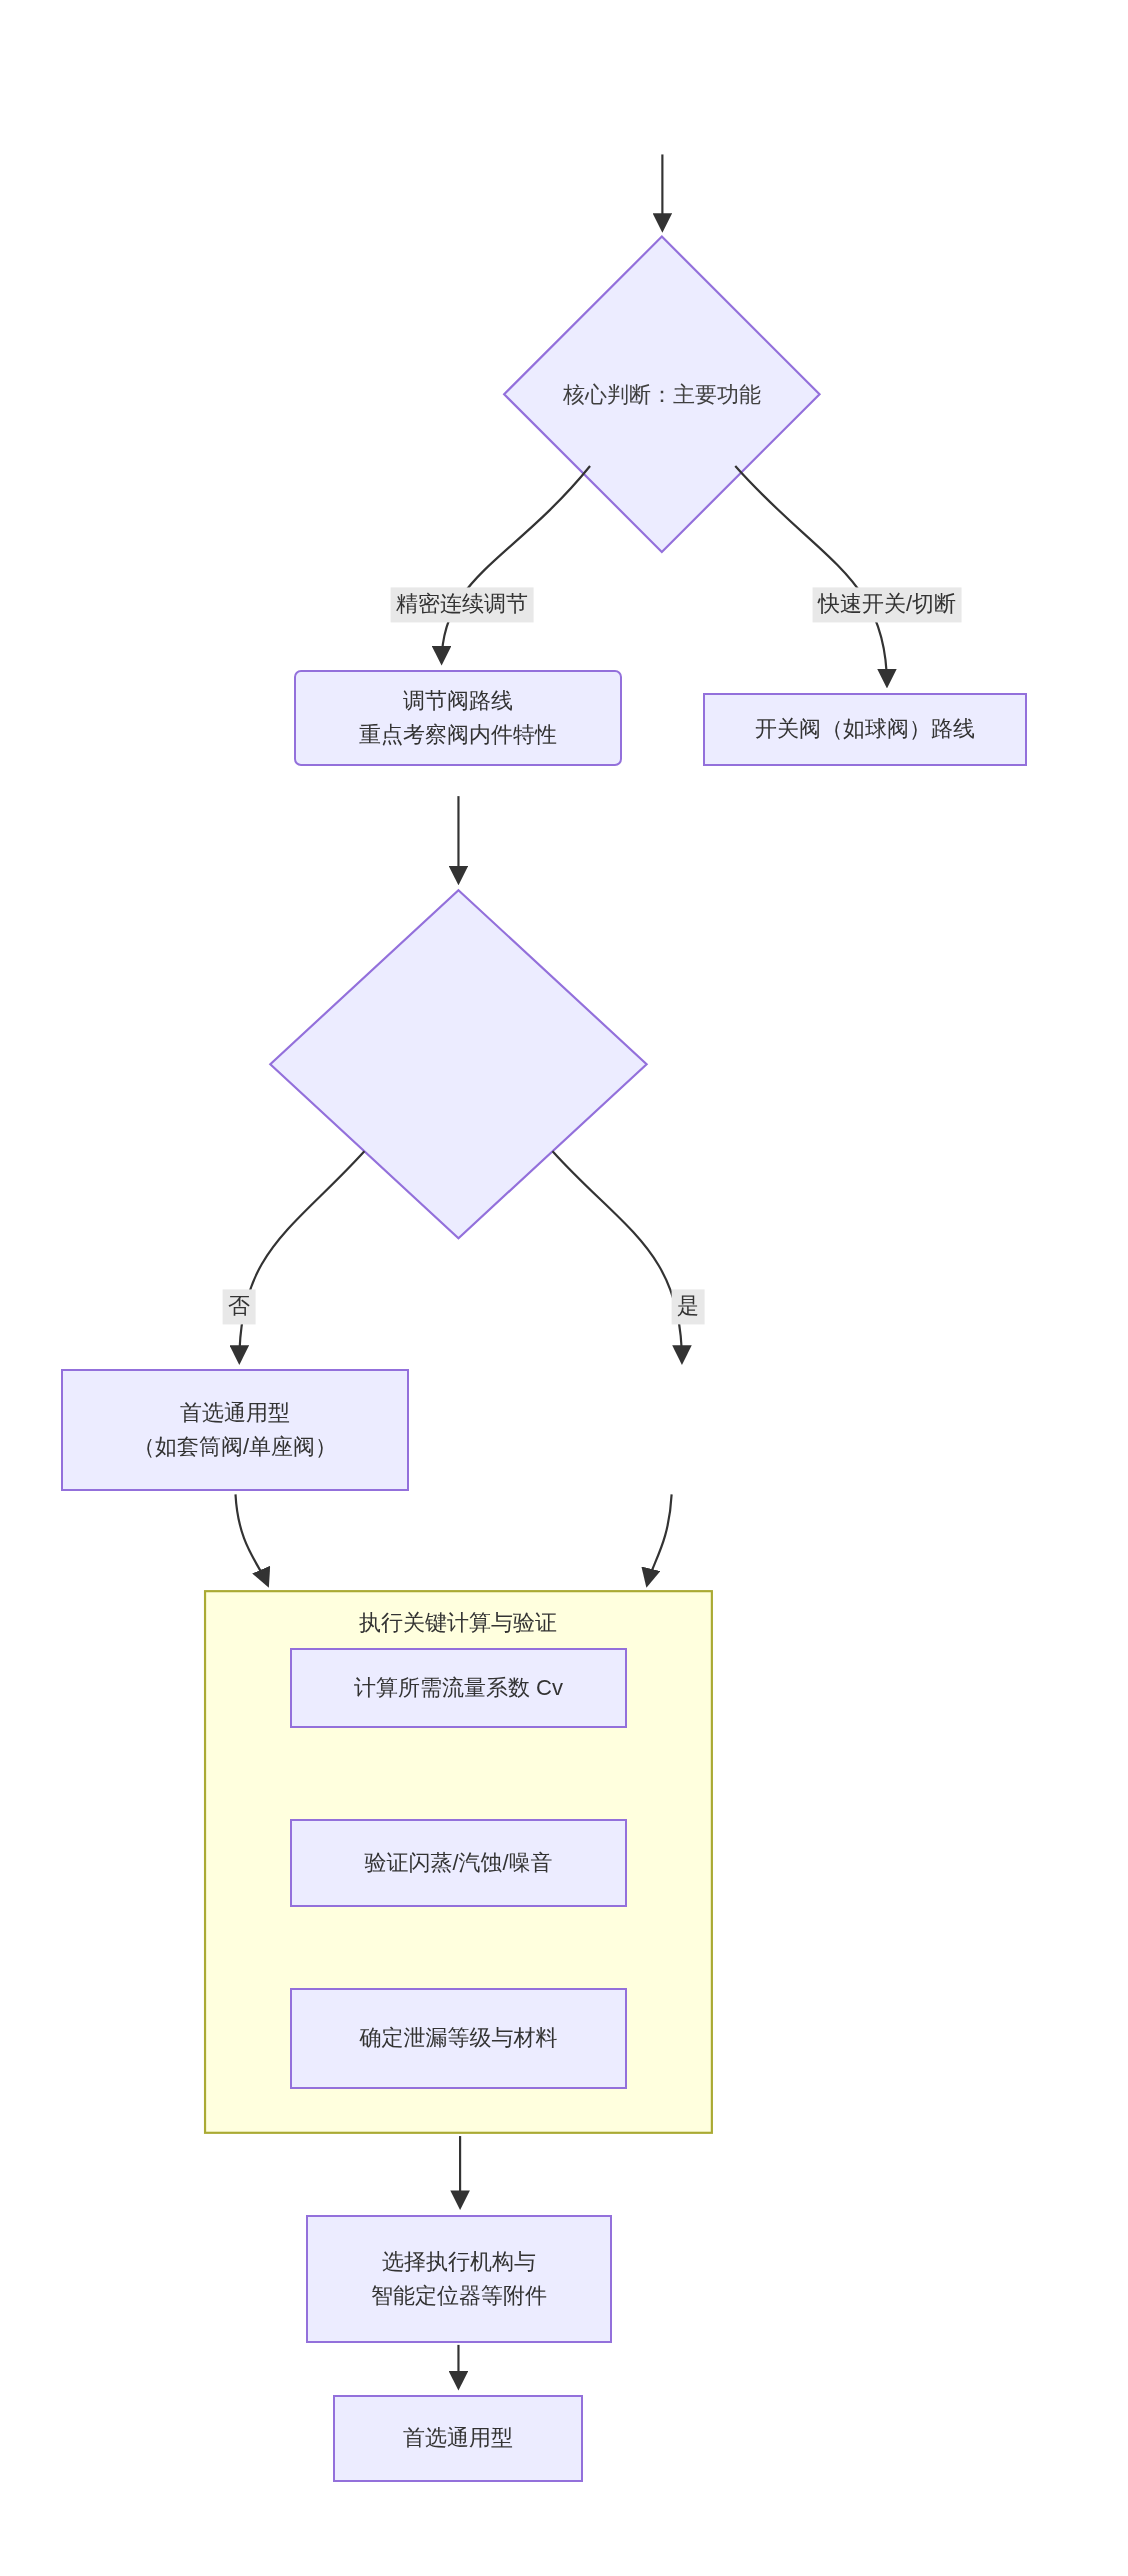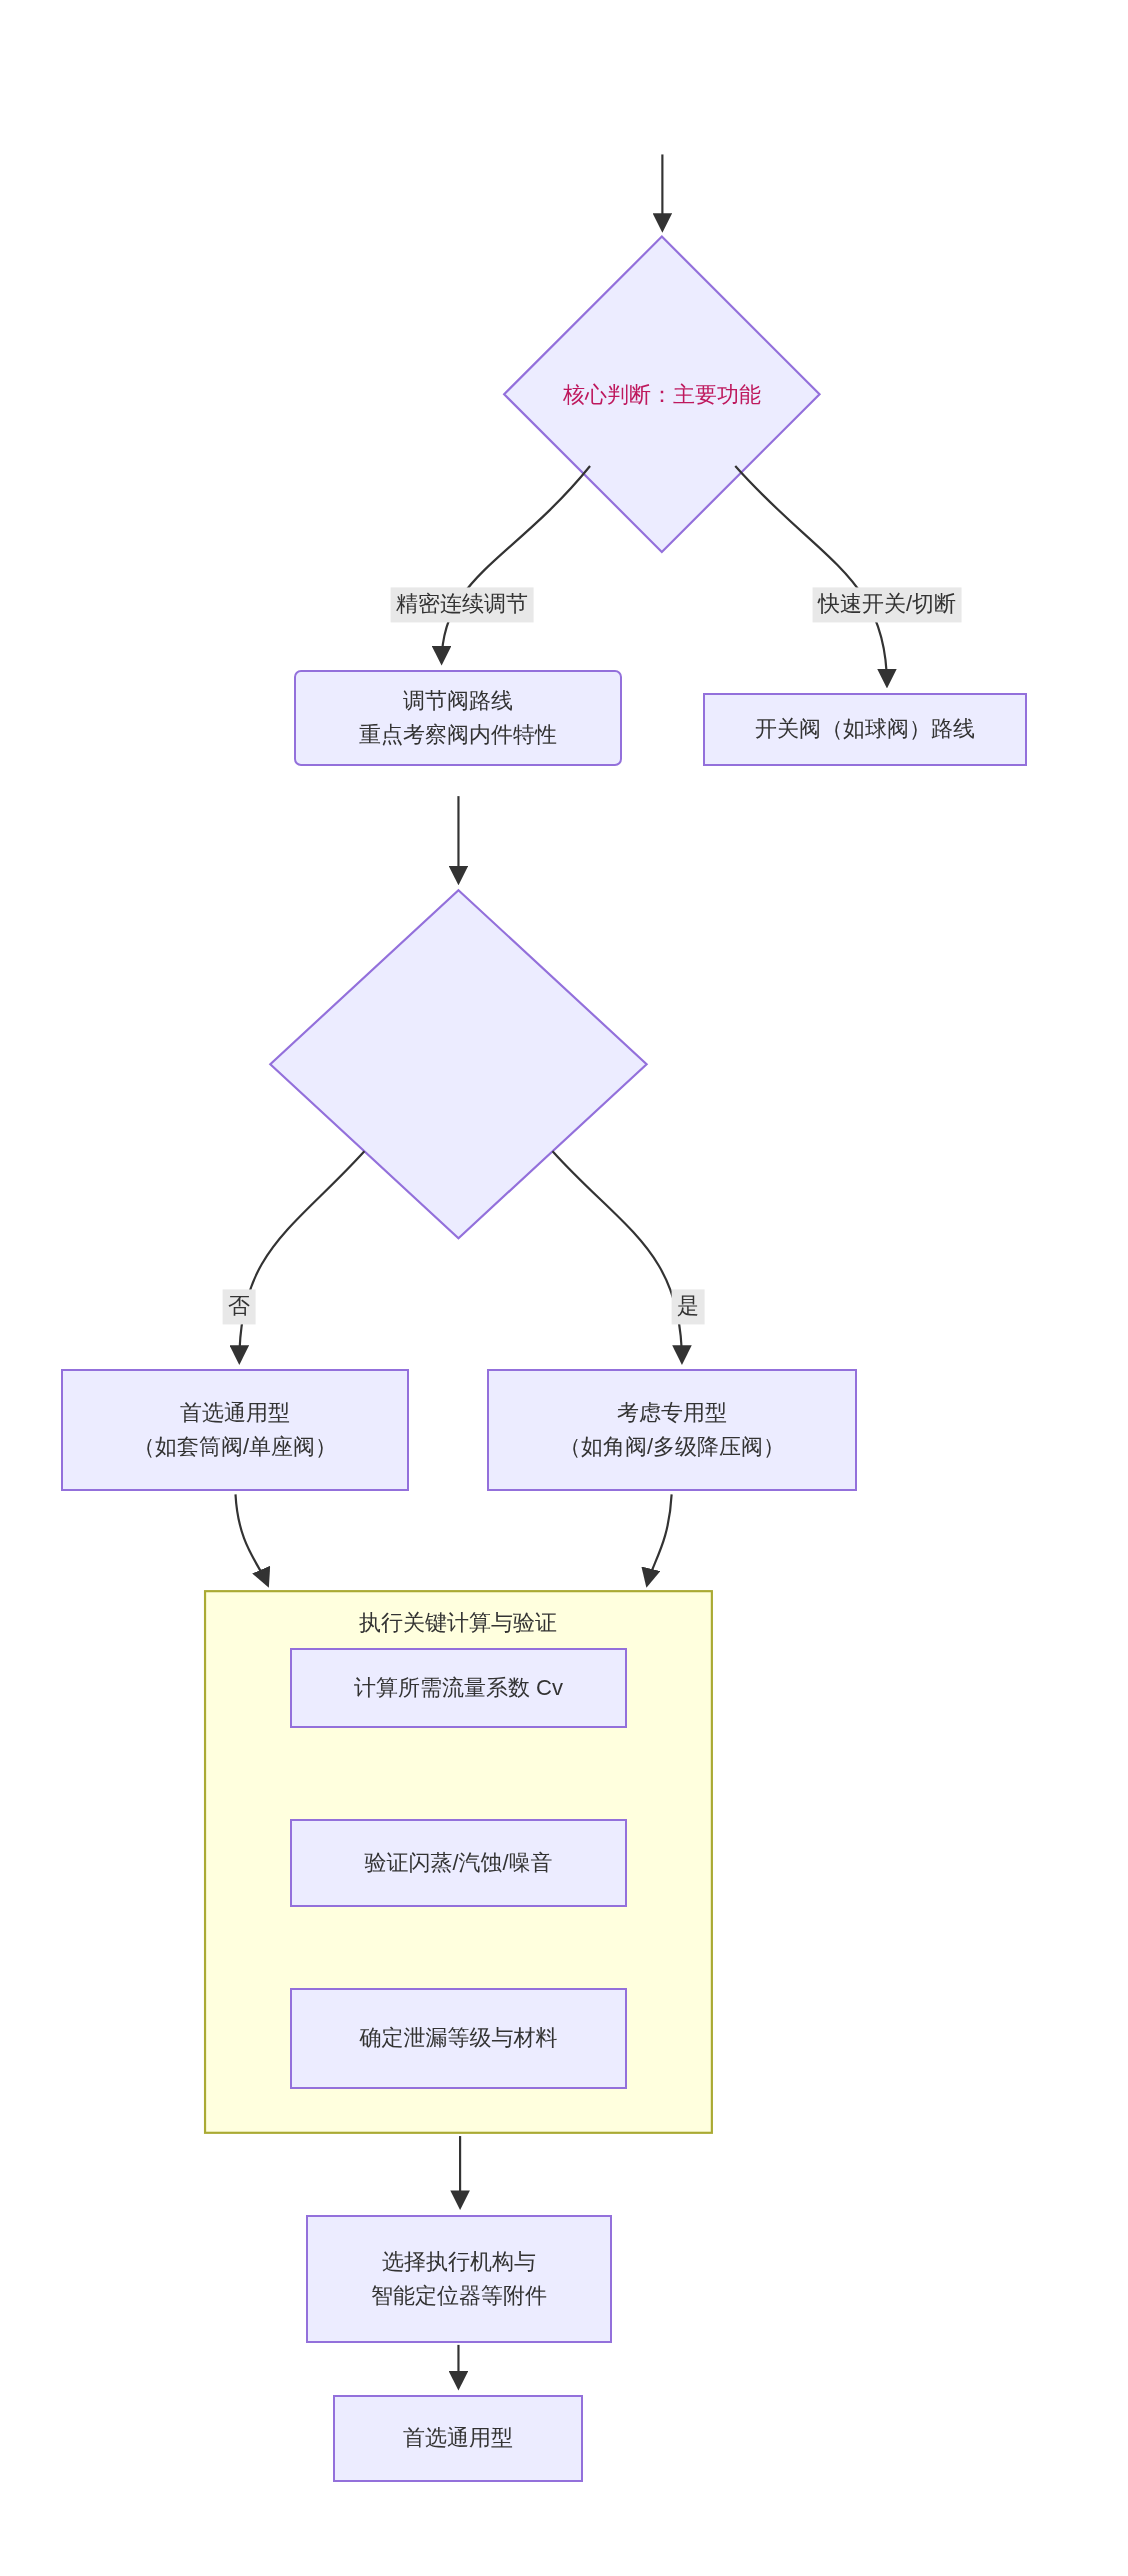--- a/index.html
+++ b/index.html
@@ -7,21 +7,21 @@
   #canvas{position:relative;width:1129px;height:2576px;background:#ffffff;overflow:hidden;}
   #edges-svg{position:absolute;left:0;top:0;z-index:0;}
   .node{
     position:absolute;z-index:2;box-sizing:border-box;
     background:#ECECFF;border:2.2px solid #9370DB;
     display:flex;flex-direction:column;align-items:center;justify-content:center;
     color:#333333;font-size:22px;line-height:1.55;text-align:center;
   }
   .diamond-text{
     position:absolute;z-index:2;display:flex;flex-direction:column;
-    align-items:center;justify-content:center;color:#be185d;
+    align-items:center;justify-content:center;color:#404040;
     font-size:22px;line-height:1.6;text-align:center;background:transparent;
   }
   .edge-label{
     position:absolute;z-index:3;transform:translate(-50%,-50%);
     background:#E8E8E8;color:#333333;font-size:22px;line-height:1.2;
     padding:4.4px 5.4px;white-space:nowrap;text-align:center;
   }
   .cluster-title{
     position:absolute;z-index:2;transform:translate(-50%,-50%);
     color:#333333;font-size:22px;white-space:nowrap;text-align:center;
@@ -76,24 +76,20 @@
 
 
   <div class="edge-label" style="left:239px;top:1307px;">否</div>
   <div class="edge-label" style="left:688px;top:1307px;">是</div>
 
   <div class="node" style="left:61px;top:1369px;width:348px;height:122px;">
     <div>首选通用型</div>
     <div>（如套筒阀/单座阀）</div>
   </div>
 
-  <div class="node" style="left:487px;top:1369px;width:370px;height:122px;">
-    <div>考虑专用型</div>
-    <div>（如角阀/多级降压阀）</div>
-  </div>
 
   <div class="cluster-title" style="left:458px;top:1623px;">执行关键计算与验证</div>
 
   <div class="node inner-node" style="left:290px;top:1648px;width:337px;height:80px;">
     <div>计算所需流量系数 Cv</div>
   </div>
 
   <div class="node inner-node" style="left:290px;top:1819px;width:337px;height:88px;">
     <div>验证闪蒸/汽蚀/噪音</div>
   </div>

